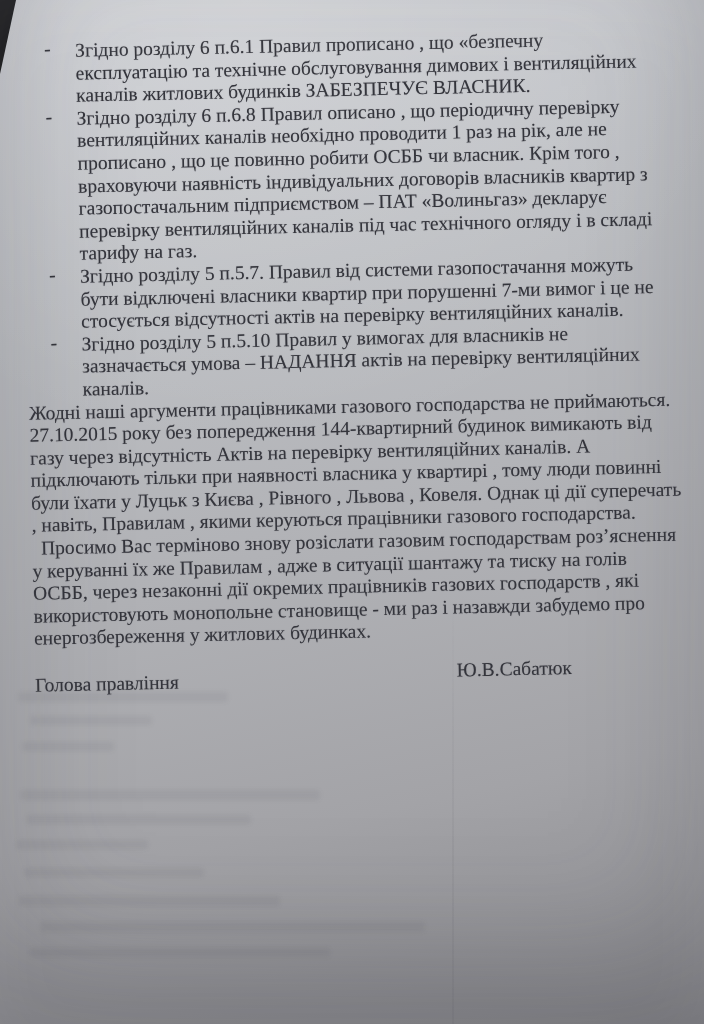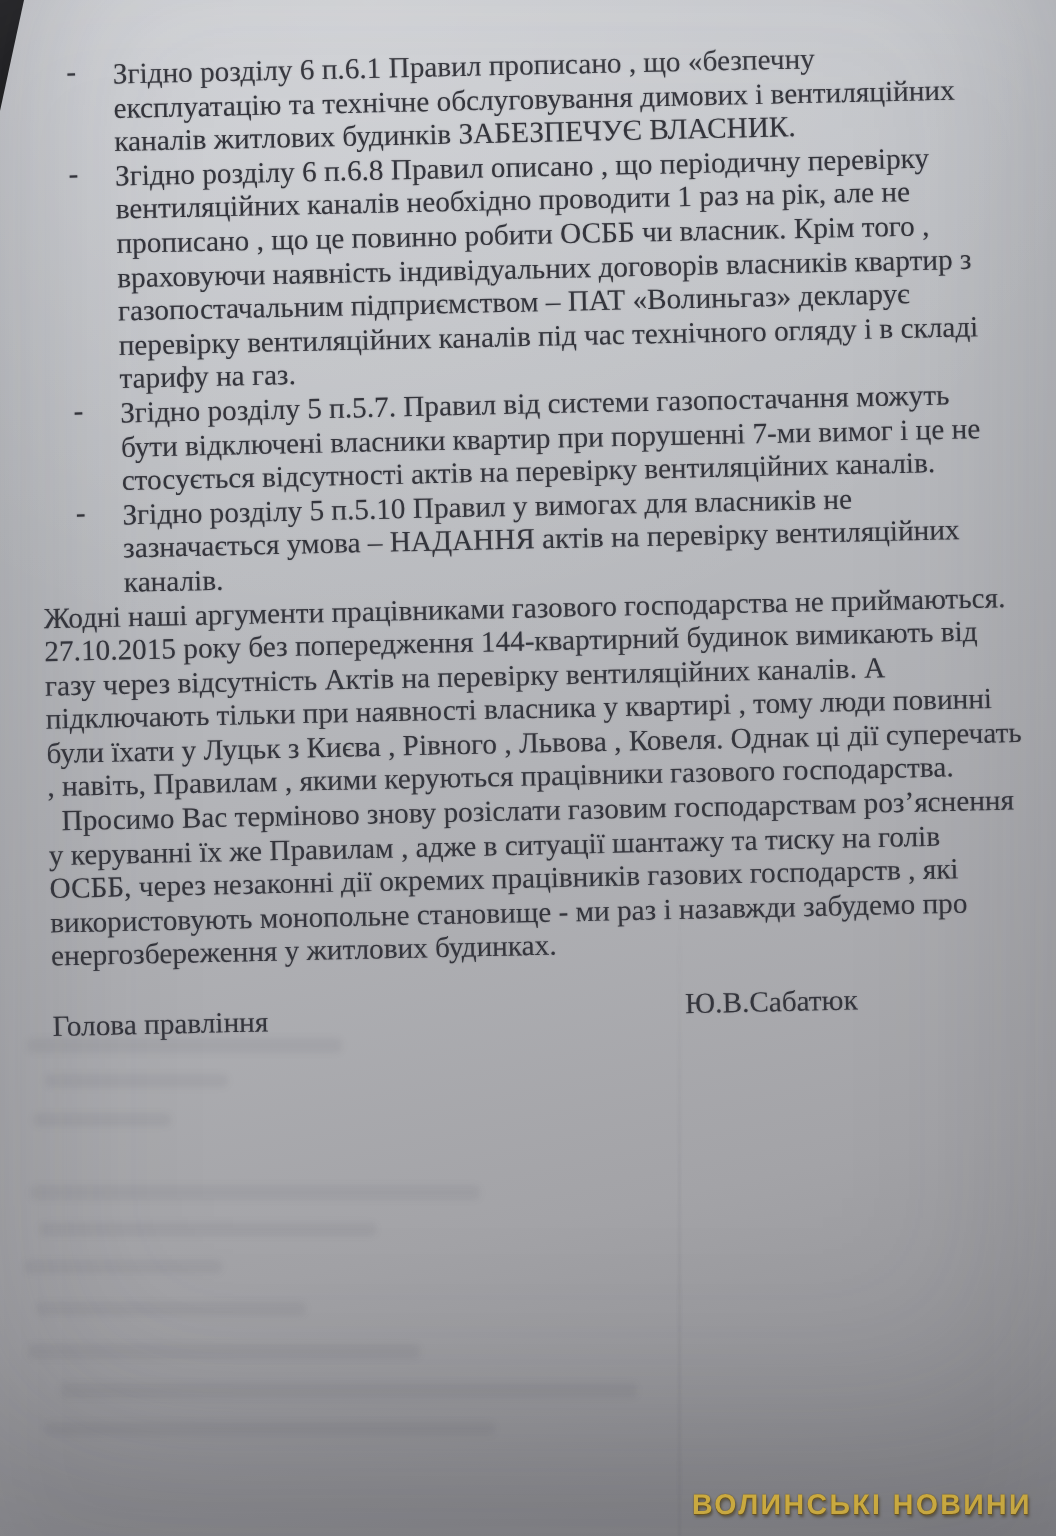--- a/index.html
+++ b/index.html
@@ -103,15 +103,14 @@
     <p class="p1">Жодні наші аргументи працівниками газового господарства не приймаються. 27.10.2015 року без попередження 144-квартирний будинок вимикають від газу через відсутність Актів на перевірку вентиляційних каналів. А підключають тільки при наявності власника у квартирі , тому люди повинні були їхати у Луцьк з Києва , Рівного , Львова , Ковеля. Однак ці дії суперечать , навіть, Правилам , якими керуються працівники газового господарства.</p>
     <p class="p2">Просимо Вас терміново знову розіслати газовим господарствам роз’яснення у керуванні їх же Правилам , адже в ситуації шантажу та тиску на голів ОСББ, через незаконні дії окремих працівників газових господарств , які використовують монопольне становище - ми раз і назавжди забудемо про енергозбереження у житлових будинках.</p>
 
     <div class="sig">
       <span class="role">Голова правління</span>
       <span class="name">Ю.В.Сабатюк</span>
     </div>
 
   </div>
 
-  <div class="watermark" style="color: rgb(240, 200, 67);">ВОЛИНСЬКІ НОВИНИ</div>
 
 </div>
 
 </body></html>

